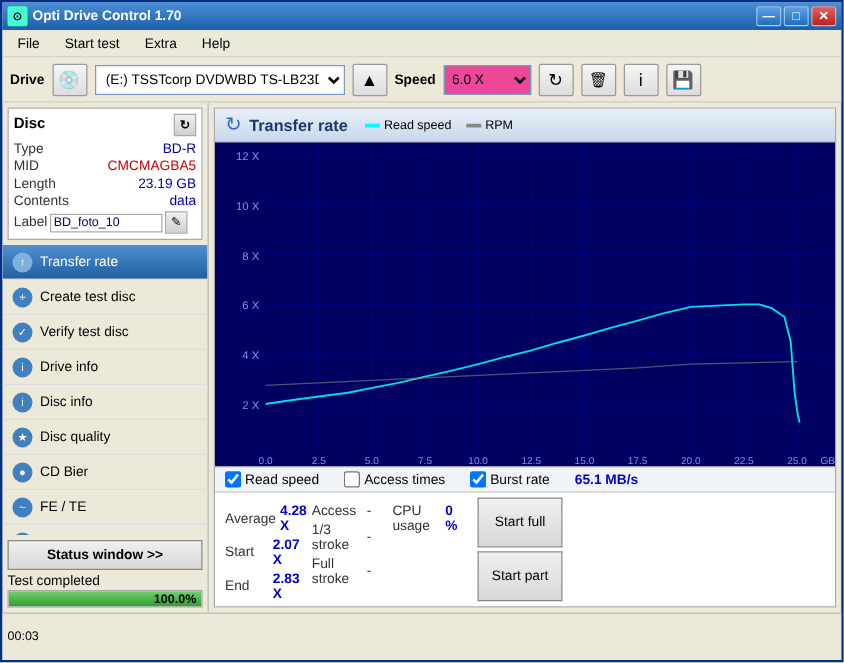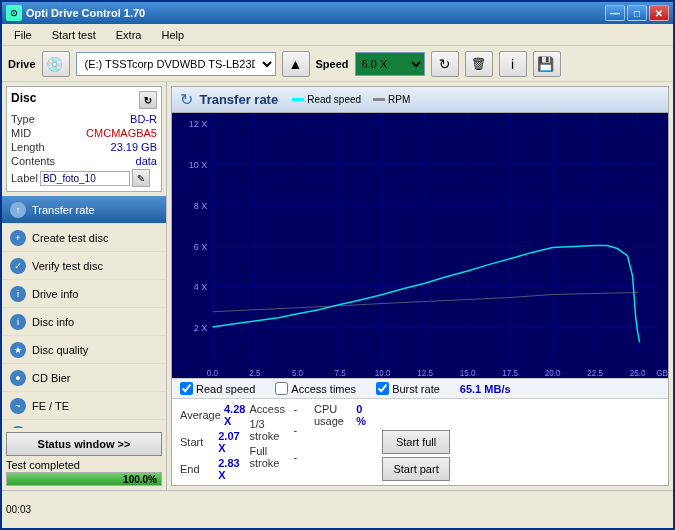--- a/index.html
+++ b/index.html
@@ -89,21 +89,21 @@
       border: 1px solid #999;
       background: linear-gradient(to bottom, #f5f5f5, #ddd);
       border-radius: 2px;
       display: flex; align-items: center; justify-content: center;
       cursor: pointer; font-size: 14px;
     }
     .speed-label { font-size: 11px; font-weight: bold; }
     .speed-select {
       height: 24px; width: 70px;
       border: 1px solid #7a9cc0;
-      background: #15803d;
+      background: #ec4899;
       font-size: 11px;
       padding: 0 2px;
     }
 
     
     .main-content {
       display: flex;
       flex: 1;
       overflow: hidden;
     }
@@ -266,21 +266,21 @@
     }
     .stat-label { color: #333; width: 40px; }
     .stat-value { color: #0000cc; font-weight: bold; }
     .stat-dash { color: #333; }
 
     .action-btns {
       display: flex; flex-direction: column; gap: 3px; padding: 4px 6px 4px 0;
       justify-content: flex-start;
     }
     .action-btn {
-      height: 24px; padding: 0 10px;
+      height: 40px; padding: 0 10px;
       border: 1px solid #888;
       background: linear-gradient(to bottom, #f0f0f0, #d8d8d8);
       cursor: pointer; font-size: 11px;
       display: flex; align-items: center; justify-content: center;
     }
 
     
     .status-bar {
       height: 38px;
       background: #ece9d8;

